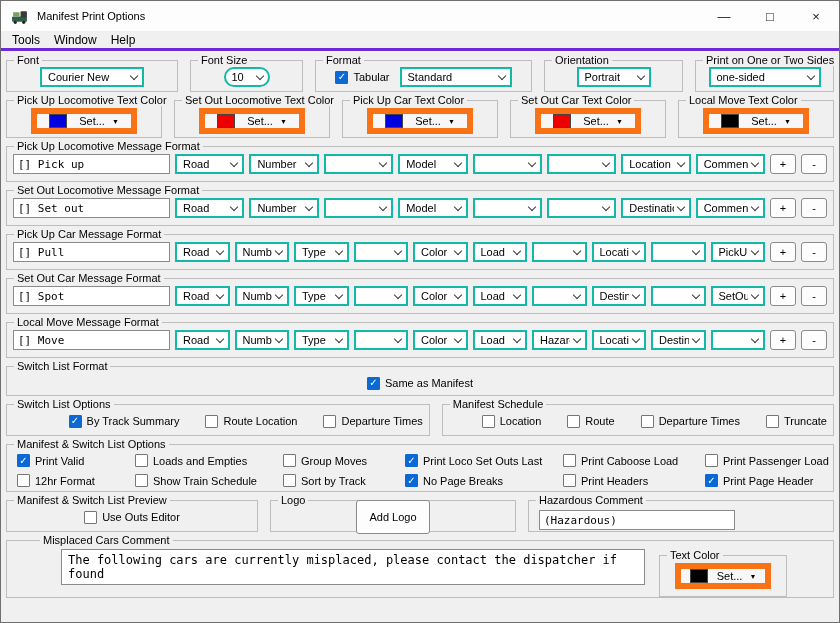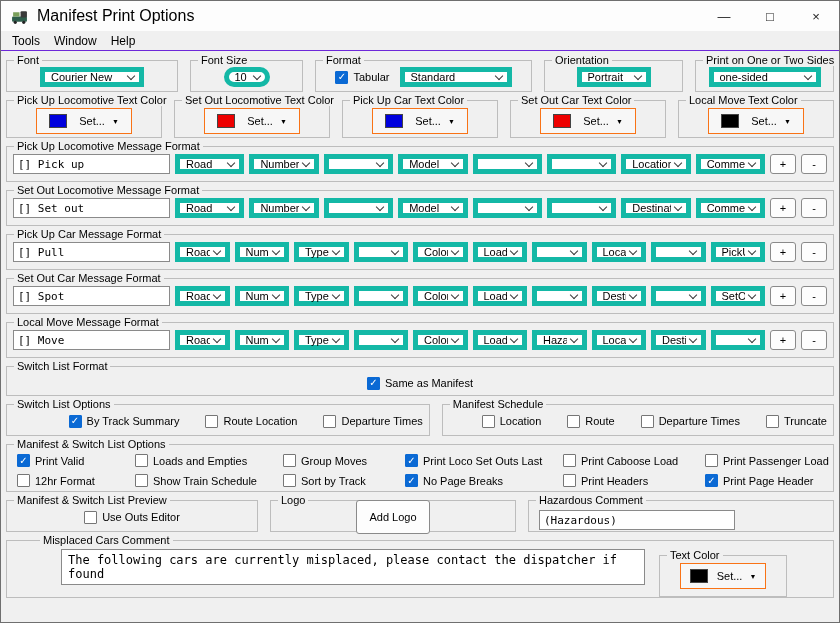--- a/index.html
+++ b/index.html
@@ -1,31 +1,31 @@
 <!DOCTYPE html>
 <html><head>
 <meta charset="utf-8">
 <style>
   *{box-sizing:border-box;margin:0;padding:0;}
   html,body{width:840px;height:623px;}
   body{font-family:"Liberation Sans","DejaVu Sans",sans-serif;font-size:11px;color:#000;background:#cfcfcf;}
   .window{width:840px;height:623px;background:#f0f0f0;border:1px solid #6f6f6f;display:flex;flex-direction:column;overflow:hidden;}
   .titlebar{flex:0 0 30px;background:#fdfdfd;display:flex;align-items:center;padding-left:10px;}
   .app-icon{width:17px;height:17px;margin-right:9px;flex:0 0 17px;}
-  .title{font-size:16px;}
+  .title{font-size:11px;}
   .win-controls{margin-left:auto;display:flex;align-self:stretch;}
   .win-btn{width:46px;display:flex;align-items:center;justify-content:center;font-size:13px;color:#222;}
-  .menubar{flex:0 0 20px;display:flex;align-items:center;padding:0 4px;background:#f0f0f0;border-bottom:1px solid #6d28d9;}
+  .menubar{flex:0 0 20px;display:flex;align-items:center;padding:0 4px;background:#f0f0f0;border-bottom:3px solid #6d28d9;}
   .menu-item{padding:1px 7px;font-size:12px;}
   .content{flex:1;display:flex;flex-direction:column;gap:2px;padding:3px 5px;overflow:hidden;}
   fieldset{border:1px solid #bdbdbd;padding:0 6px 2px;min-width:0;}
   legend{font-size:11px;padding:0 3px;margin-left:1px;white-space:nowrap;}
   .hrow{display:flex;gap:12px;}
   .center-line{display:flex;align-items:center;justify-content:center;height:22px;gap:10px;}
-  .combo{display:flex;align-items:center;background:#fff;border:5px solid #14b8a6;height:20px;padding:0 5px 0 6px;gap:4px;min-width:0;}
+  .combo{display:flex;align-items:center;background:#fff;border:2px solid #14b8a6;height:20px;padding:0 5px 0 6px;gap:4px;min-width:0;}
   .combo .val{flex:1;white-space:nowrap;overflow:hidden;font-size:11px;}
   .chev{width:6px;height:6px;border-right:1.4px solid #3a3a3a;border-bottom:1.4px solid #3a3a3a;transform:rotate(45deg);margin-top:-3px;flex:0 0 6px;}
   .tfield{background:#fff;border:1px solid #8a8a8a;height:20px;padding:0 4px;font-family:"DejaVu Sans Mono","Liberation Mono",monospace;font-size:11px;outline:none;}
   .cb-item{display:inline-flex;align-items:center;gap:5px;white-space:nowrap;cursor:default;}
   .cb{width:13px;height:13px;border:1px solid #767676;background:#fff;display:inline-flex;align-items:center;justify-content:center;flex:0 0 13px;border-radius:1px;}
   .cb.checked{background:#0a69d4;border-color:#0a69d4;}
   .cb.checked::after{content:"✓";color:#fff;font-size:10px;line-height:1;}
   .btn{background:#fdfdfd;border:1px solid #8a8a8a;border-radius:3px;height:20px;padding:16px 12px;font-size:11px;display:inline-flex;align-items:center;justify-content:center;}
   .fmt-row{display:flex;align-items:center;gap:5px;height:24px;}
   .fmt-row .combo{flex:1;}
@@ -33,21 +33,21 @@
   .prefix-loco{flex:0 0 92px;display:flex;align-items:center;}
   .prefix-car{flex:0 0 74px;display:flex;align-items:center;}
   .g-row1{height:38px;}
   .g-color{height:44px;flex:1;}
   .g-msg{height:42px;}
   .g-slf{height:36px;}
   .g-opts{height:38px;}
   .g-mso{height:54px;}
   .g-prev{height:38px;}
   .g-mis{height:64px;padding-left:32px;}
-  .color-panel{display:flex;align-items:center;gap:12px;border:1px solid #f97316;background:#f7f7f7;height:26px;padding:0 12px;margin:2px auto 0;width:max-content;max-width:100%;}
+  .color-panel{display:flex;align-items:center;gap:12px;border:6px solid #f97316;background:#f7f7f7;height:26px;padding:0 12px;margin:2px auto 0;width:max-content;max-width:100%;}
   .swatch{width:18px;height:14px;border:1px solid #444;flex:0 0 18px;}
   .set-combo{display:flex;align-items:center;gap:7px;font-size:11px;}
   .tri{font-size:7px;line-height:1;}
   .opts-line{display:flex;justify-content:flex-end;align-items:center;gap:26px;height:20px;margin-top:1px;}
   .opt-grid{display:grid;grid-template-columns:118px 148px 122px 158px 142px 1fr;row-gap:7px;padding:4px 4px 2px;}
   .mis-row{display:flex;align-items:flex-start;padding-top:3px;}
   .mis-text{width:584px;height:36px;margin-left:22px;border:1px solid #8a8a8a;background:#fff;font-family:"DejaVu Sans Mono","Liberation Mono",monospace;font-size:12px;padding:3px 6px;resize:none;outline:none;white-space:pre-wrap;}
   .g-textcolor{width:128px;margin-left:auto;margin-right:40px;height:48px;}
   .g-textcolor .color-panel{gap:9px;padding:0 9px;}
   .save-row{display:flex;justify-content:center;padding-top:1px;}

